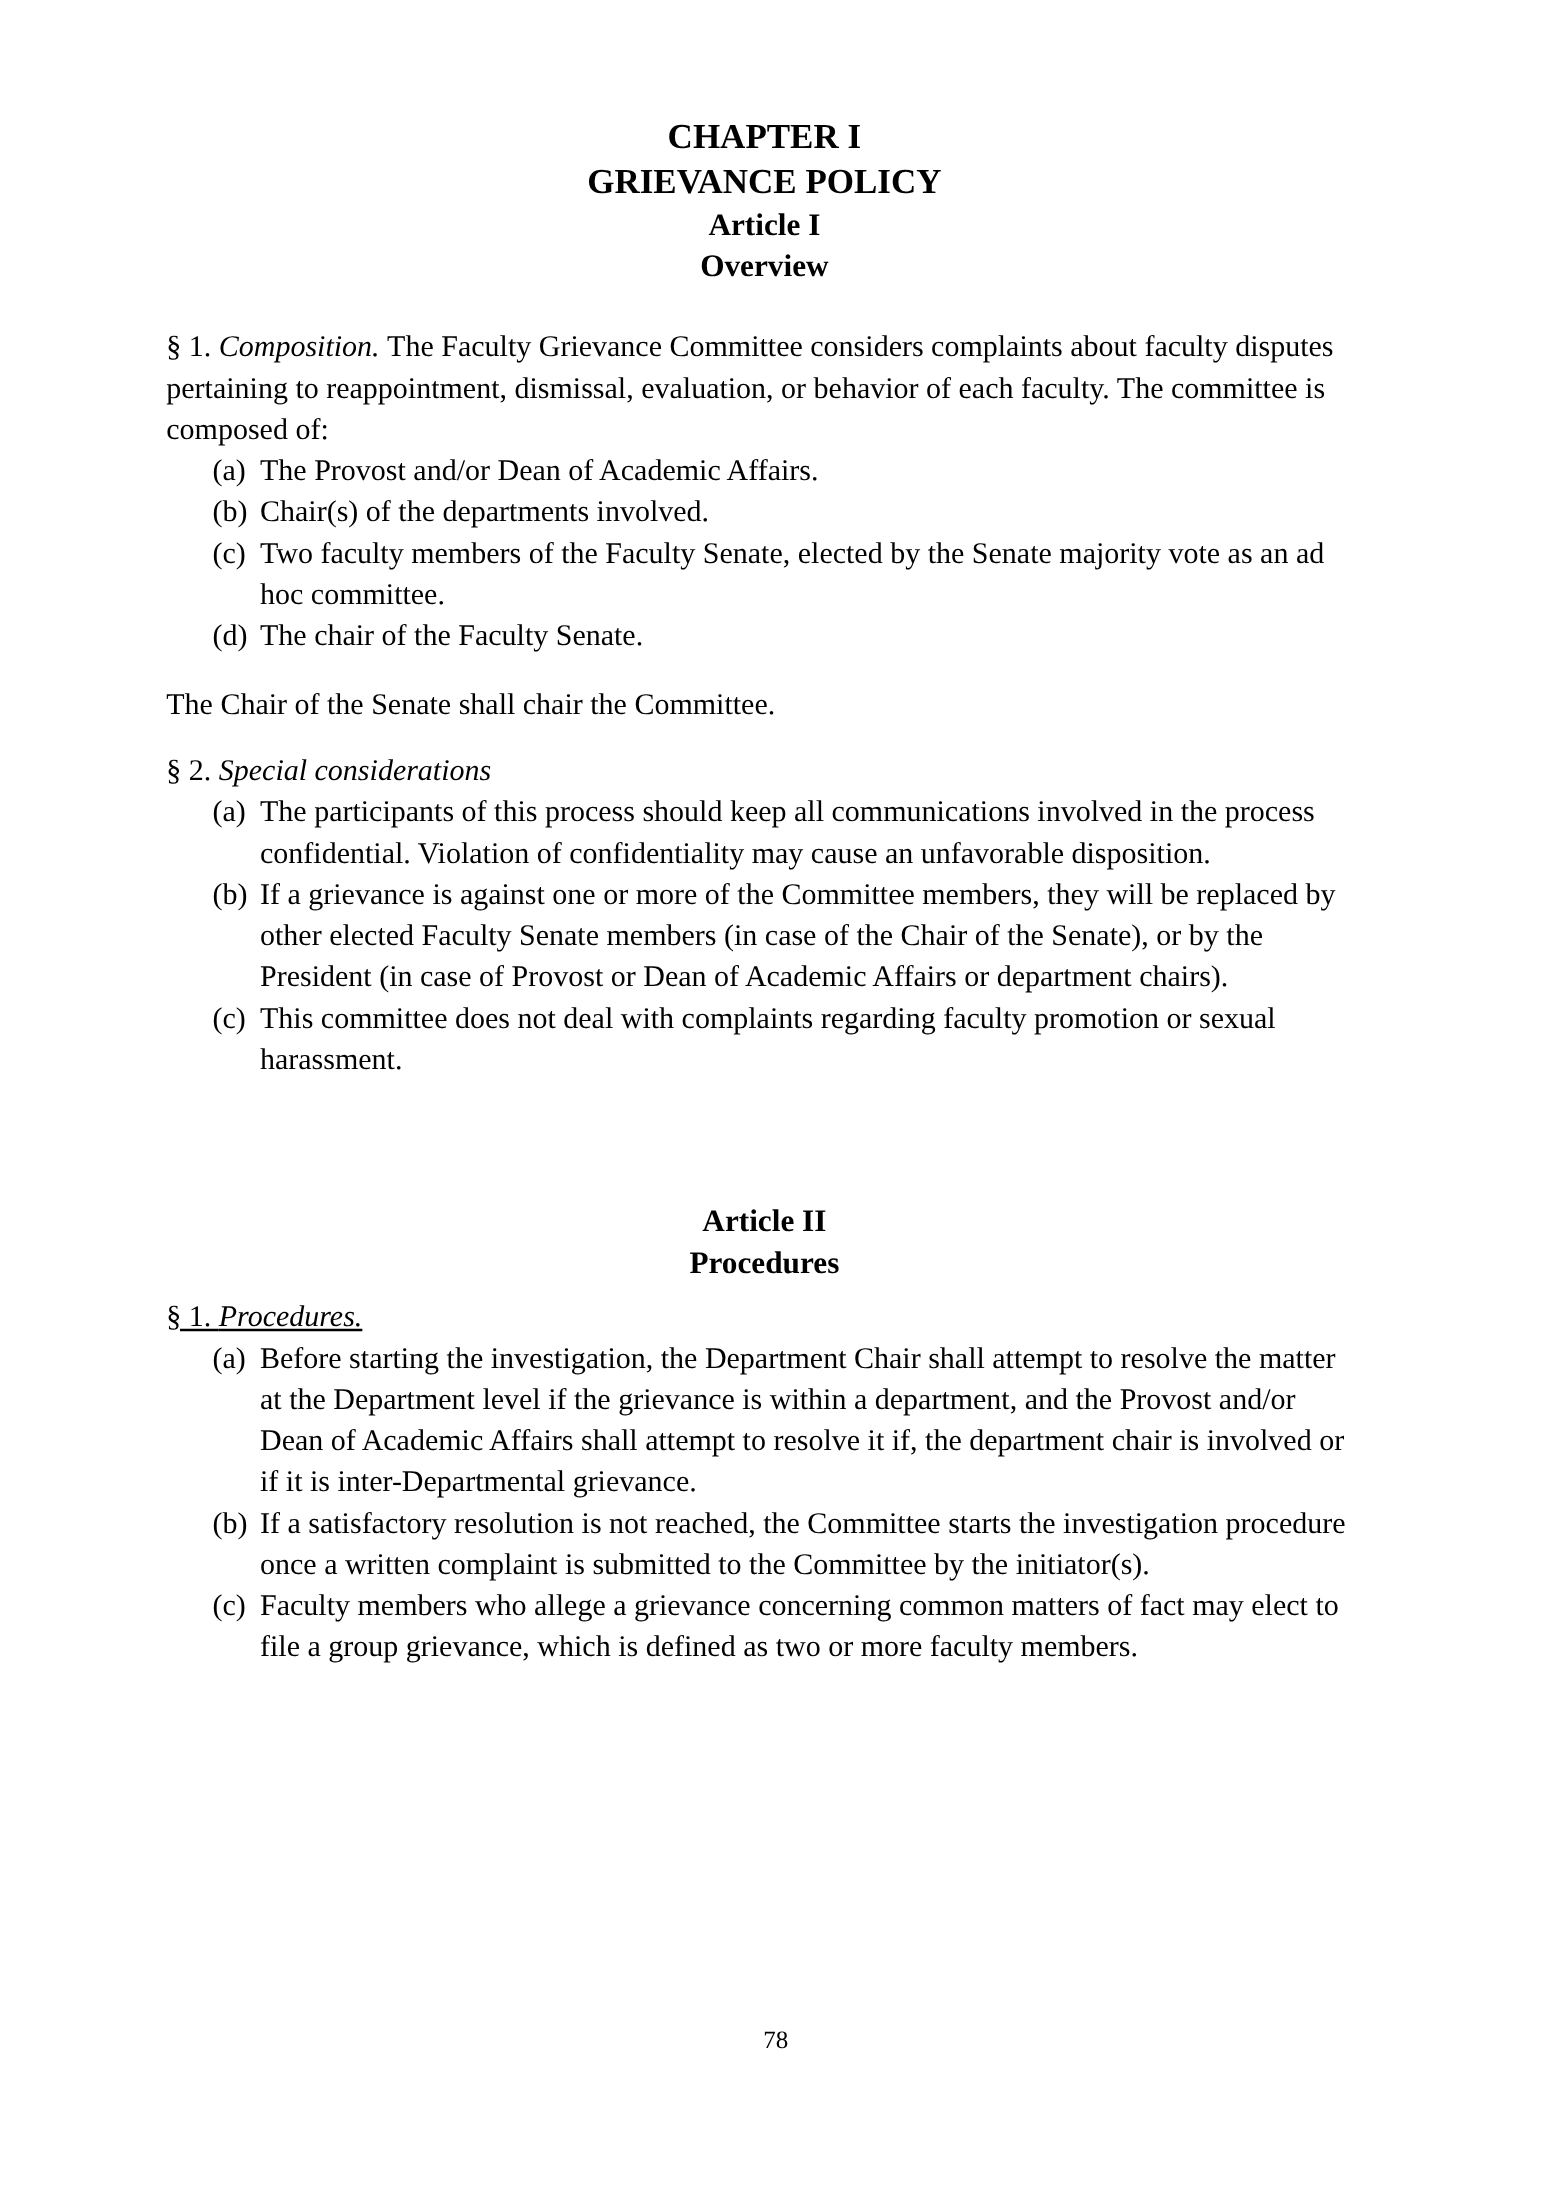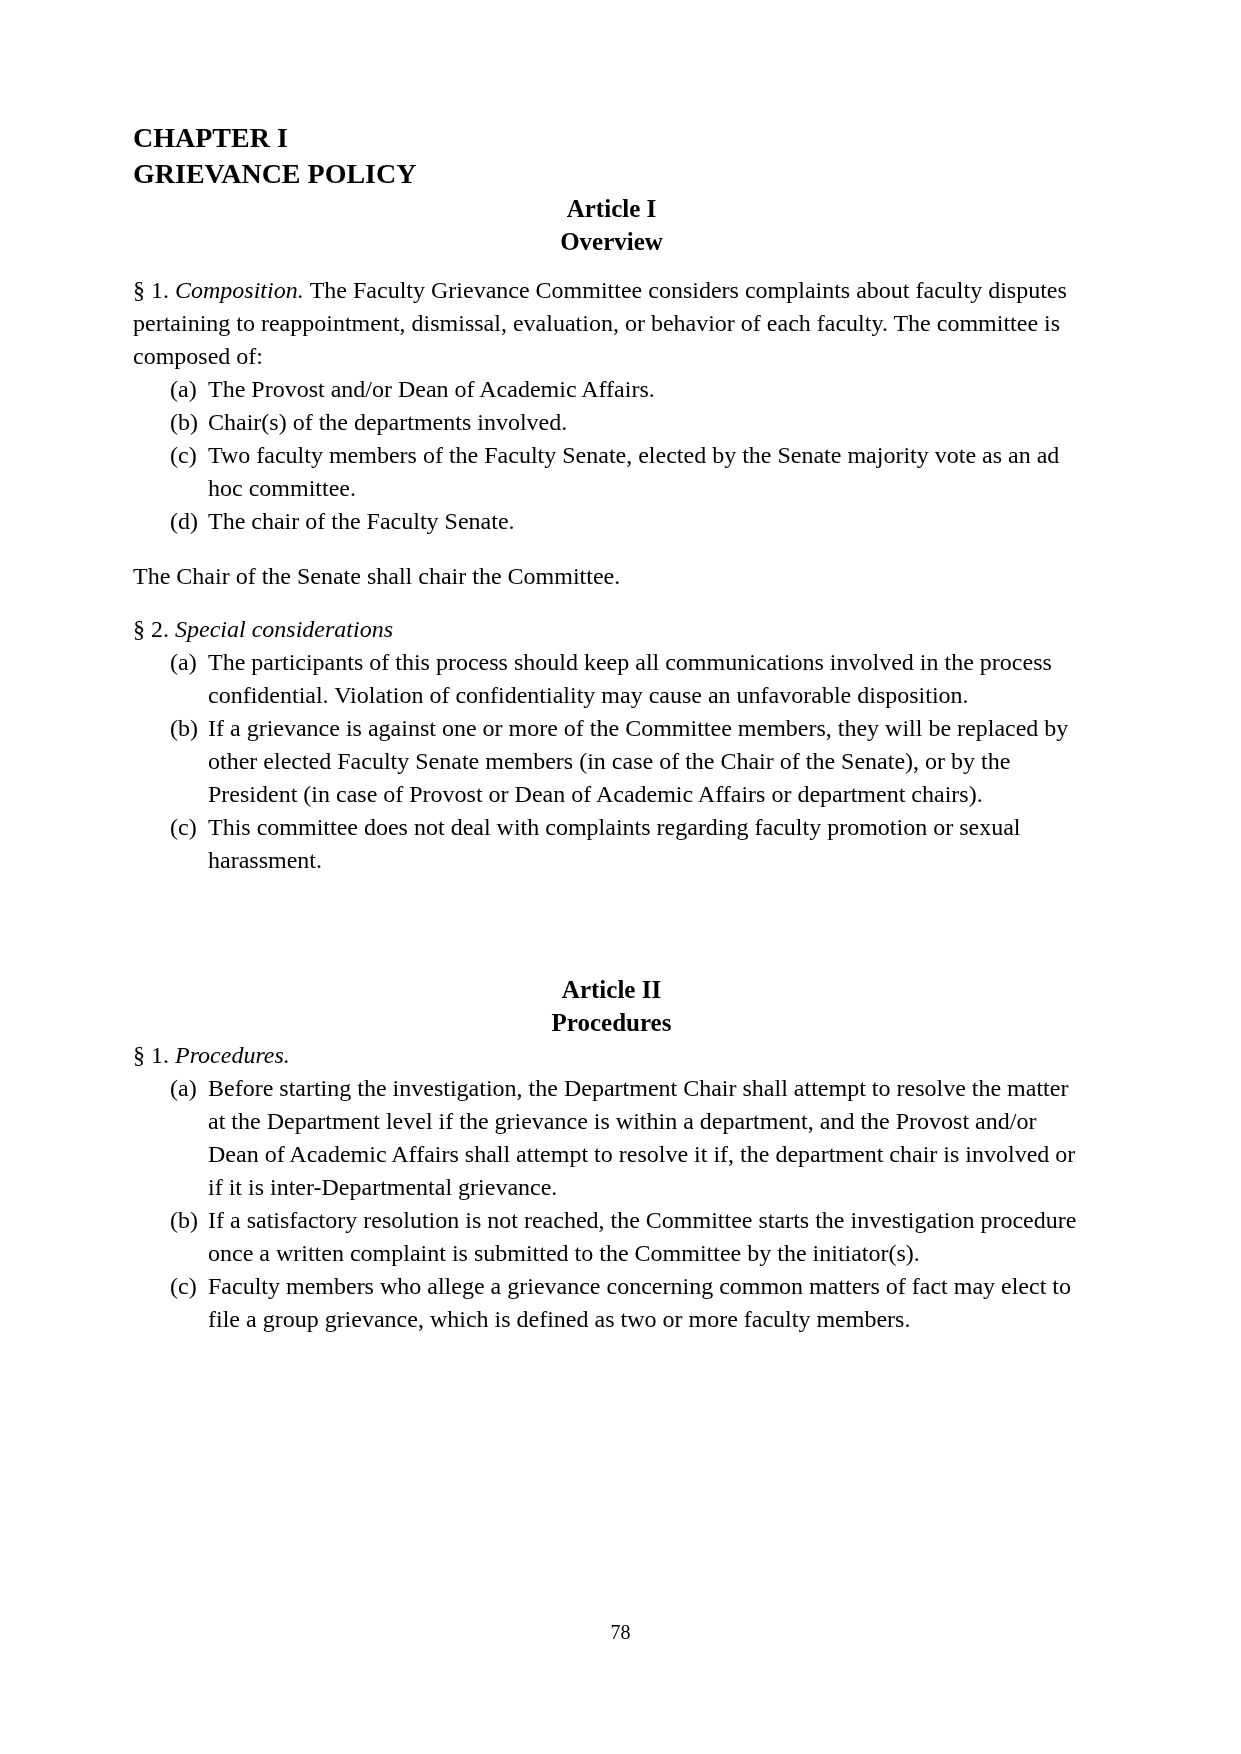--- a/index.html
+++ b/index.html
@@ -18,21 +18,22 @@
     line-height: 33px;
     overflow: hidden;
   }
   .content {
     position: absolute;
     left: 133px;
     top: 0;
     width: 957px;
   }
   .chapter-header {
-    padding-top: 120px;
+    padding-top: 92px;
+    text-align: center;
   }
   .chapter-title, .chapter-subtitle {
     font-weight: bold;
     font-size: 28px;
     line-height: 36px;
   }
   .article-header {
     text-align: center;
   }
   .article-header.first {
@@ -40,24 +41,25 @@
   .article-header.second {
     margin-top: 96px;
     text-align: center;
   }
   .article-title, .article-subtitle {
     font-weight: bold;
     font-size: 25px;
     line-height: 33px;
   }
   .section-lead {
-    margin-top: 16px;
+    margin-top: 32px;
   }
   .section-lead.tight {
-    margin-top: 0;
+    margin-top: 11px;
+    text-decoration: underline;
   }
   .section-lead.spaced {
     margin-top: 20px;
     font-family: Liberation Serif, serif;
   }
   .italic {
     font-style: italic;
   }
   .plain-paragraph {
     margin-top: 22px;

